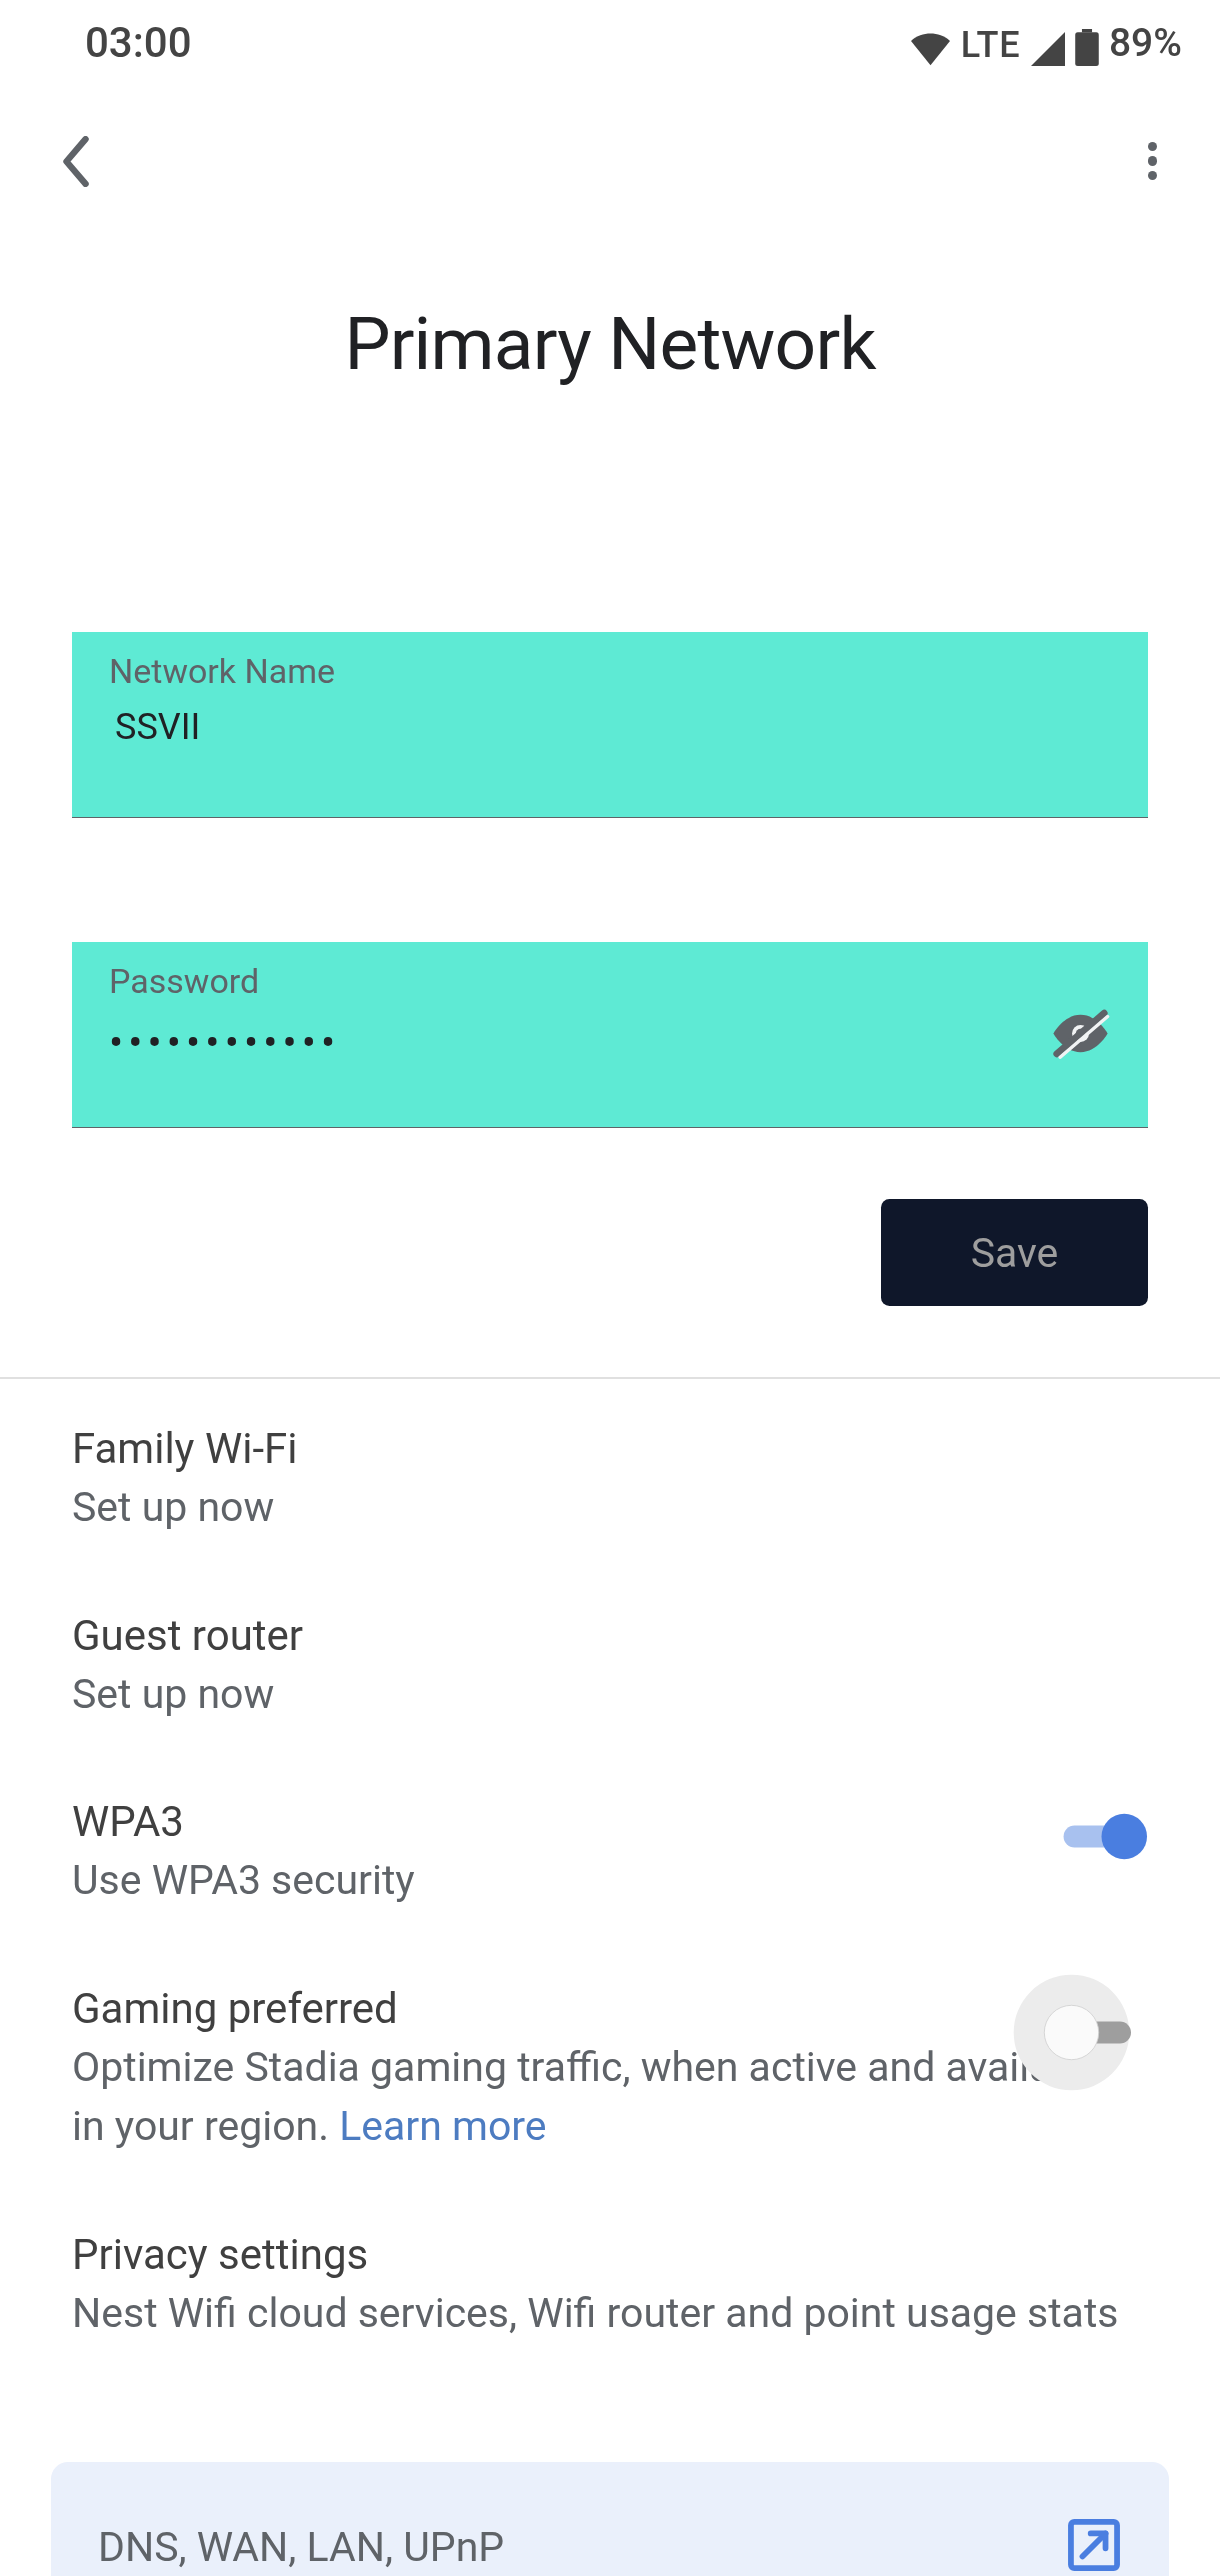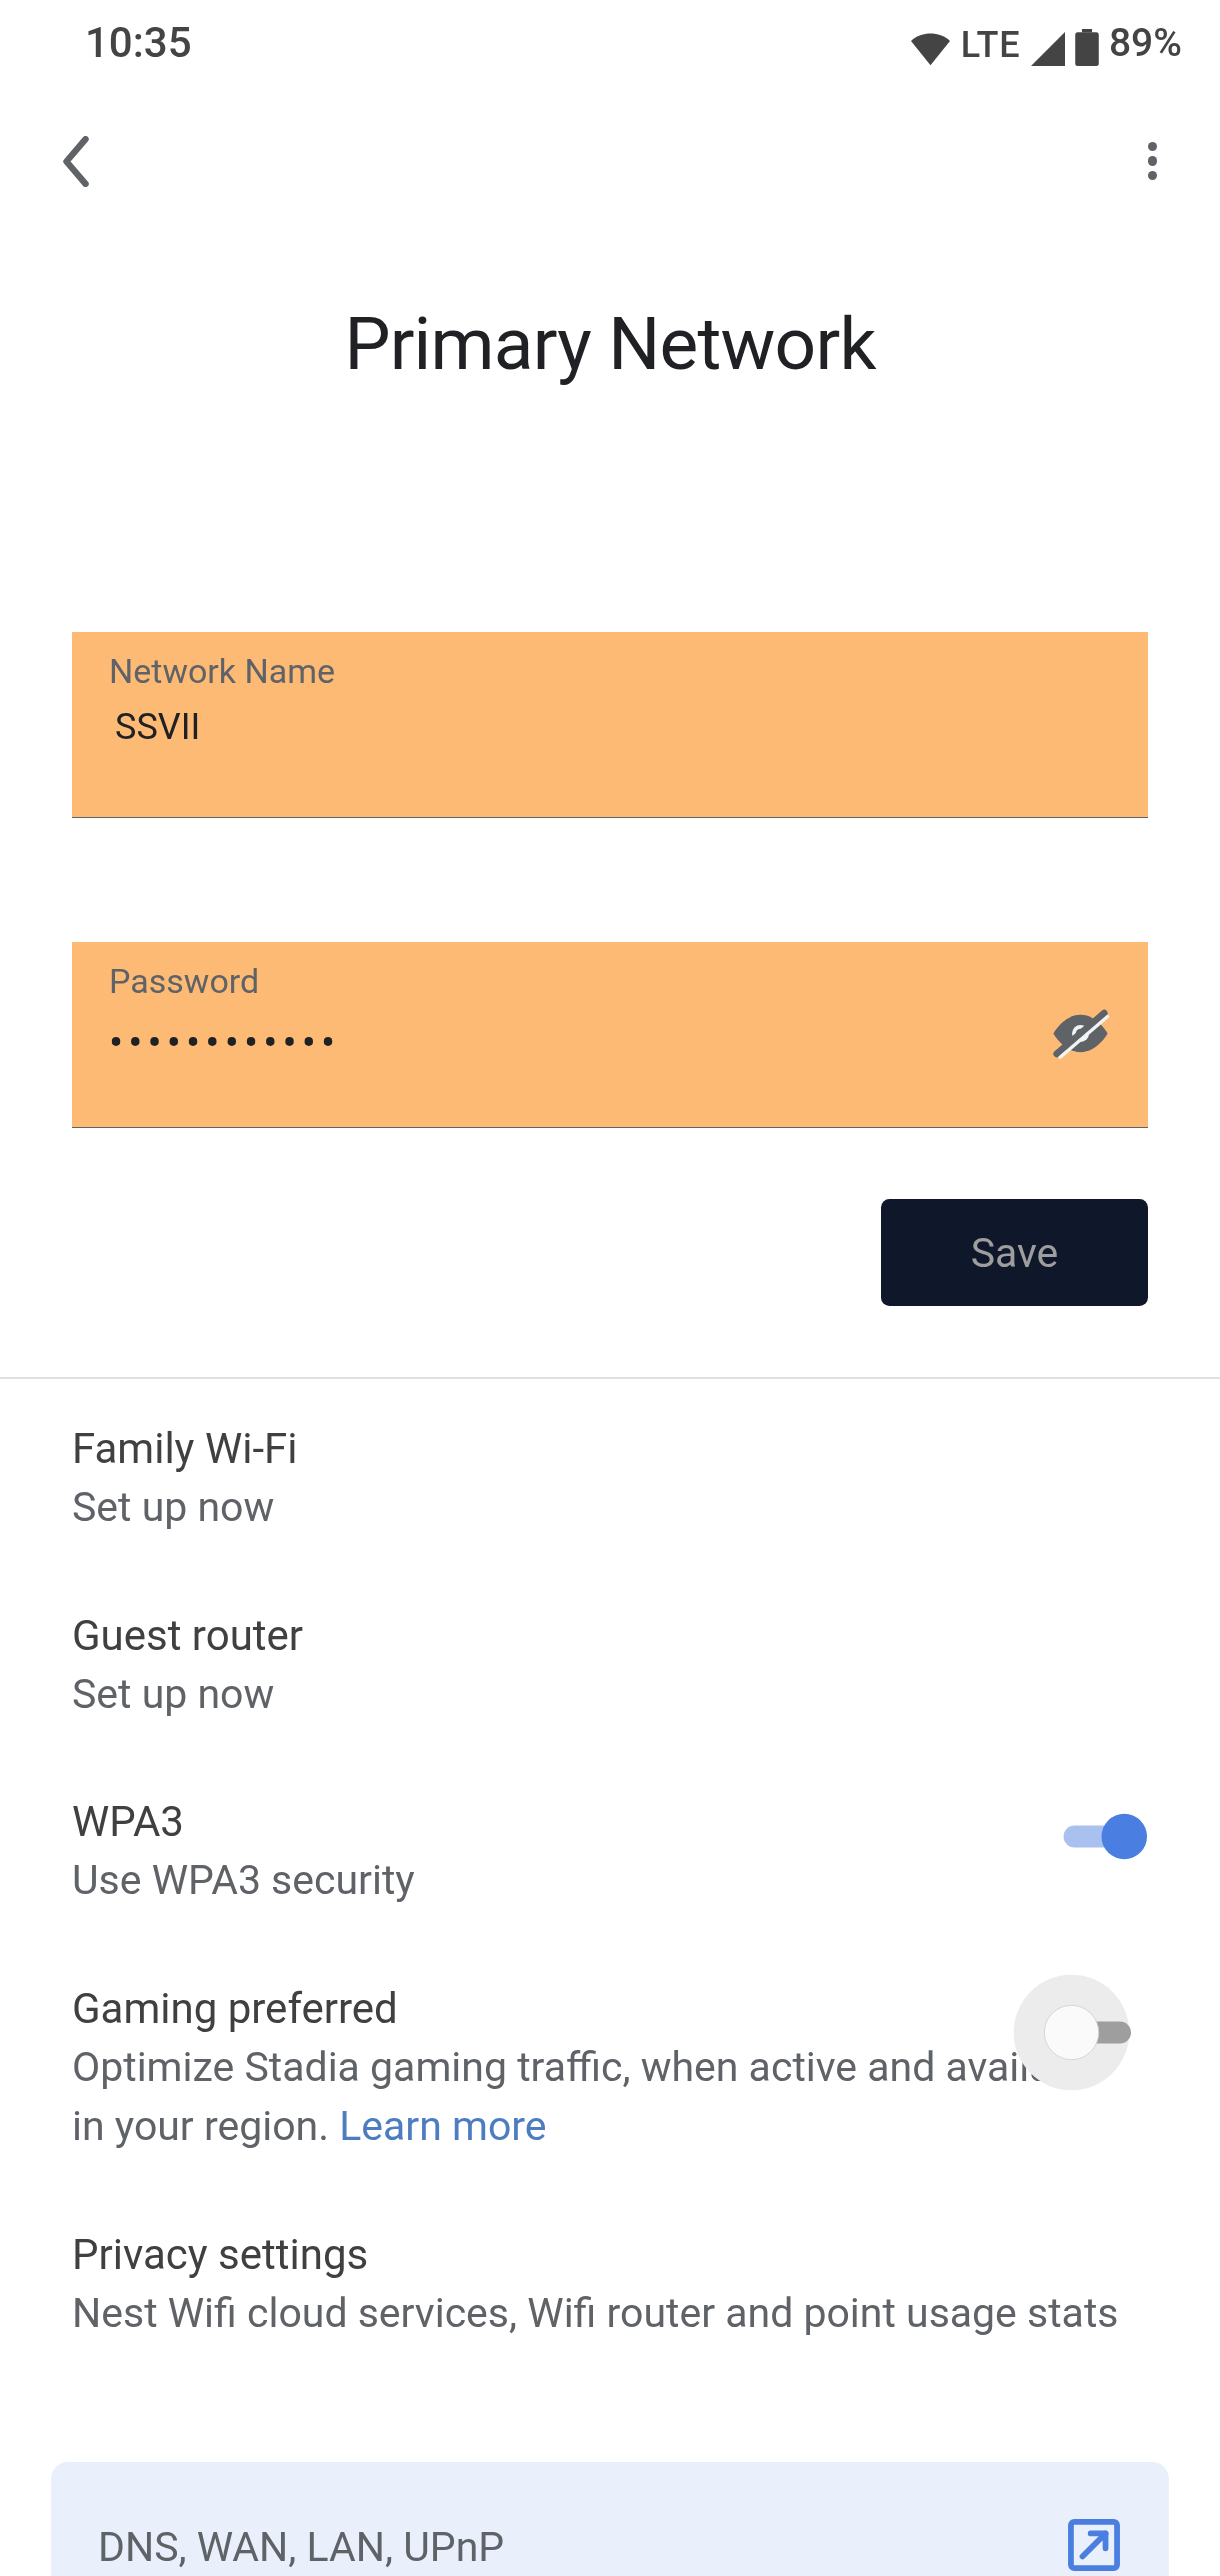--- a/index.html
+++ b/index.html
@@ -17,21 +17,21 @@
   
   .app-bar { position: absolute; top: 110px; left: 0; right: 0; height: 102px; display: flex; align-items: center; justify-content: space-between; padding: 0 42px 0 59px; }
   .back-btn svg { display:block; }
   .kebab-btn { width: 51px; height: 85px; display:flex; align-items:center; justify-content:center; }
   .kebab-dot { width: 9.3px; height: 9.3px; background:#5f6368; border-radius:50%; margin:5.1px 0; display:block; }
 
   
   .page-title { position:absolute; top: 301px; left:0; right:0; text-align:center; font-size: 73px; font-weight:400; color:#202124; letter-spacing: -0.8px; }
 
   
-  .field { position:absolute; left:72px; right:72px; background:#fdba74; border-bottom: 1.7px solid #5f6368; padding: 18.6px 37px 20.3px 37px; }
+  .field { position:absolute; left:72px; right:72px; background:#5eead4; border-bottom: 1.7px solid #5f6368; padding: 18.6px 37px 20.3px 37px; }
   .field-network { top: 632px; height: 186px; }
   .field-password { top: 942px; height: 186px; }
   .field-label { font-size: 34px; color:#5f6368; margin-bottom: 15.3px; }
   .field-value { font-size: 36px; color:#202124;margin-left:6px; }
   .field-dots { font-size: 42px; letter-spacing: 5.1px; color:#202124; margin-top: 17px;}
   .eye-btn { position:absolute; right: 37px; top: 50%; transform: translateY(-50%); }
 
   
   .save-btn { position:absolute; top: 1199px; right: 72px; width: 267px; height: 107px; background:#0f172a; border-radius: 8.5px; display:flex; align-items:center; justify-content:center; font-size: 41px; color:#9e9e9e; }
 
@@ -52,21 +52,21 @@
 
   
   .adv-card { position:absolute; left:51px; right:51px; top: 2462px; height: 169px; background:#eaf0fb; border-radius: 17px; padding: 34px 47px; display:flex; align-items:center; justify-content:space-between; }
   .adv-texts .t { font-size: 47px; color:#202124; margin-bottom:6.8px; }
   .adv-texts .s { font-size: 41px; color:#5f6368; }
 </style>
 </head>
 <body>
 
 <div class="status-bar">
-  <div class="status-time">10:35</div>
+  <div class="status-time">03:00</div>
   <div class="status-right">
     <span class="wifi-icon">
       <svg width="39" height="34" viewBox="0 0 24 20">
           <path d="M12 20 L24 5 C17 -1 7 -1 0 5 Z" fill="#444"></path>
         </svg>
     </span>
     <span class="status-lte">LTE</span>
     <span class="signal-icon">
       <svg width="34" height="34" viewBox="0 0 20 20">
           <path d="M0 20 L20 20 L20 0 Z" fill="#444"></path>

